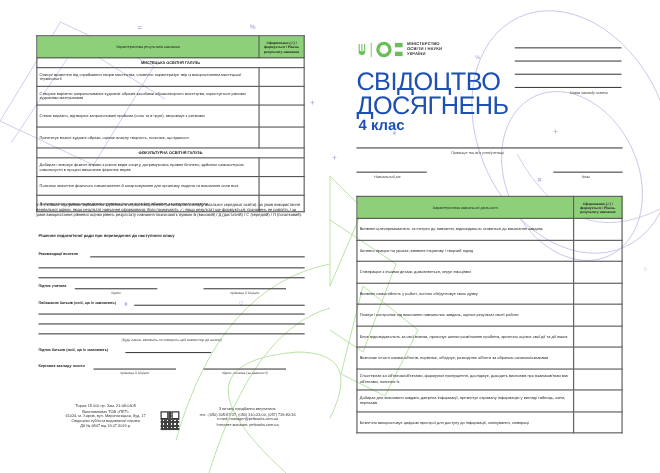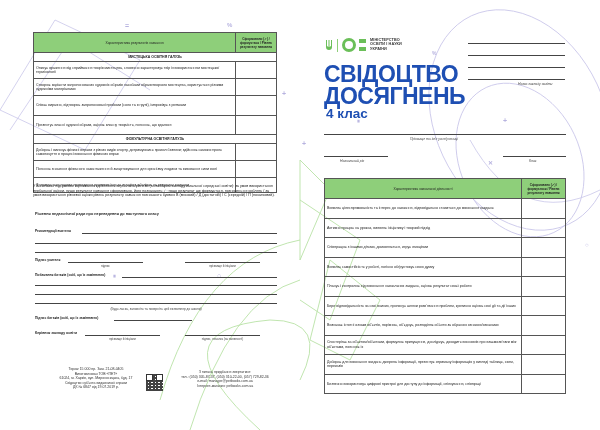--- a/index.html
+++ b/index.html
@@ -46,21 +46,21 @@
 
     
     .logo { position: absolute; left: 325px; top: 37px; height: 22px; width: 140px; }
     .trident { position: absolute; left: 0; top: 2px; width: 8px; height: 12px; }
     .logo-sep { position: absolute; left: 12px; top: 2px; width: 1px; height: 13px; background: #8ecf7a; }
     .logo-o { position: absolute; left: 17px; top: 1px; width: 14px; height: 14px; border: 3.5px solid #6bbf59; border-radius: 50%; }
     .logo-eq1, .logo-eq2 { position: absolute; left: 34px; width: 7px; height: 4px; background: #6bbf59; }
     .logo-eq1 { top: 2px; } .logo-eq2 { top: 10px; }
     .logo-text { position: absolute; left: 45px; top: 1px; font-size: 3.8px; line-height: 4.4px; font-weight: bold; color: #333; letter-spacing: 0.1px; }
 
-    .title { position: absolute; left: 324px; top: 63px; font-size: 23px; line-height: 22px; font-weight: bold; color: #1e4fb3; letter-spacing: -0.5px; }
+    .title { position: absolute; left: 324px; top: 63px; font-size: 23px; line-height: 22px; font-weight: normal; color: #1e4fb3; letter-spacing: -0.5px; }
     .grade { position: absolute; left: 326px; top: 106px; font-size: 13.5px; font-weight: bold; color: #1e4fb3; }
 
     .r-cap { position: absolute; font-size: 3.4px; font-style: italic; color: #444; }
 
     .sym { position: absolute; font-size: 7px; color: #b7b3e0; font-weight: bold; }
   </style>
 </head>
 <body>
 
 <svg class="deco" viewBox="0 0 600 430">

